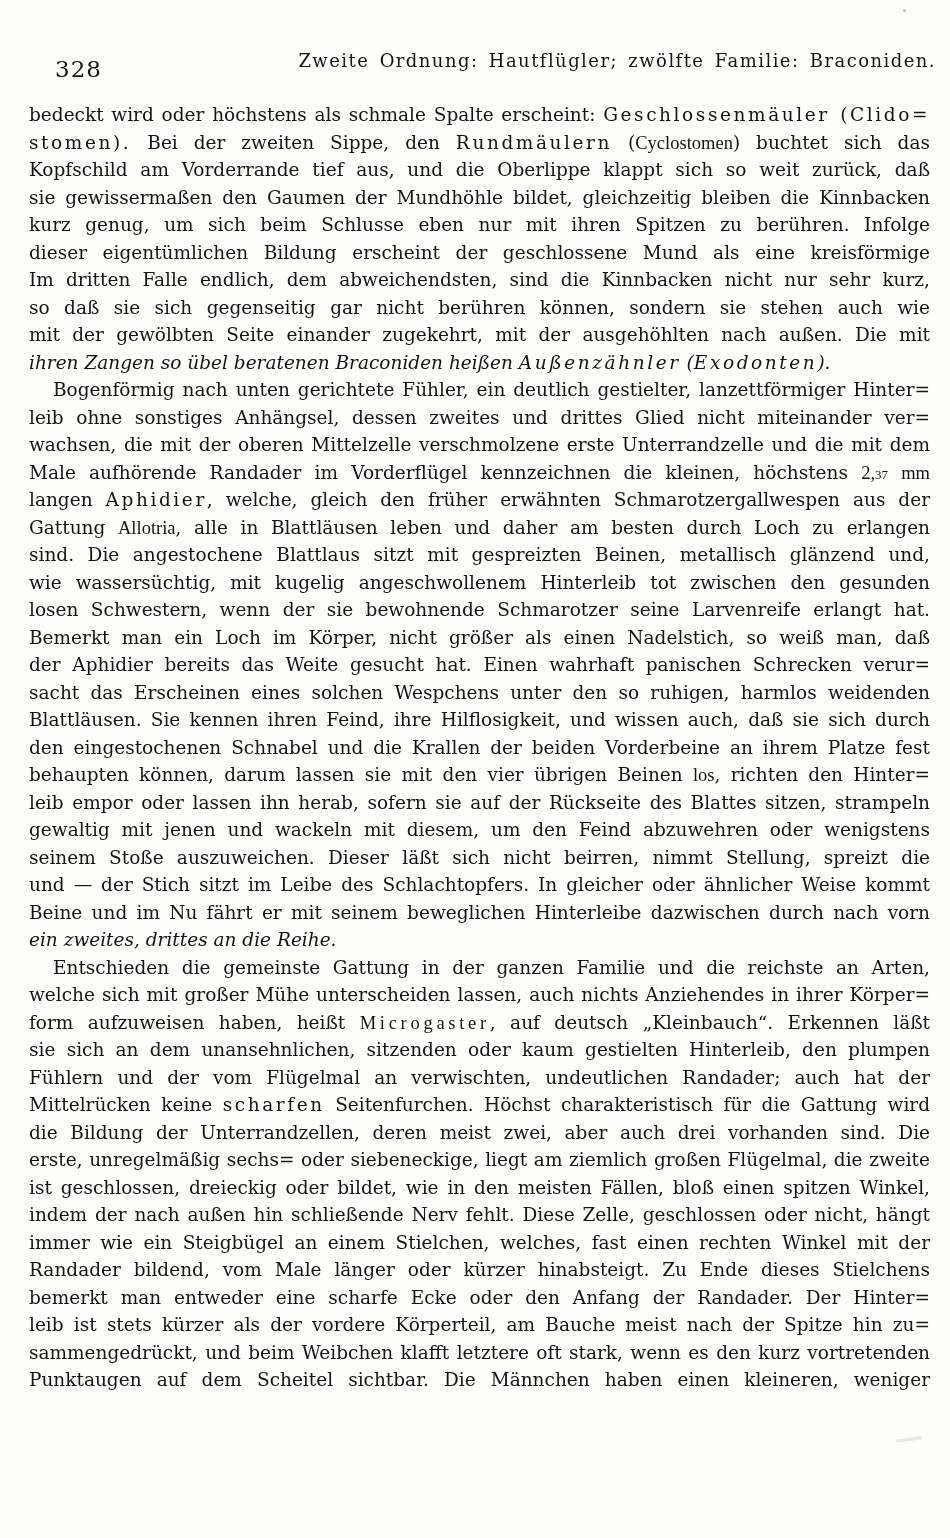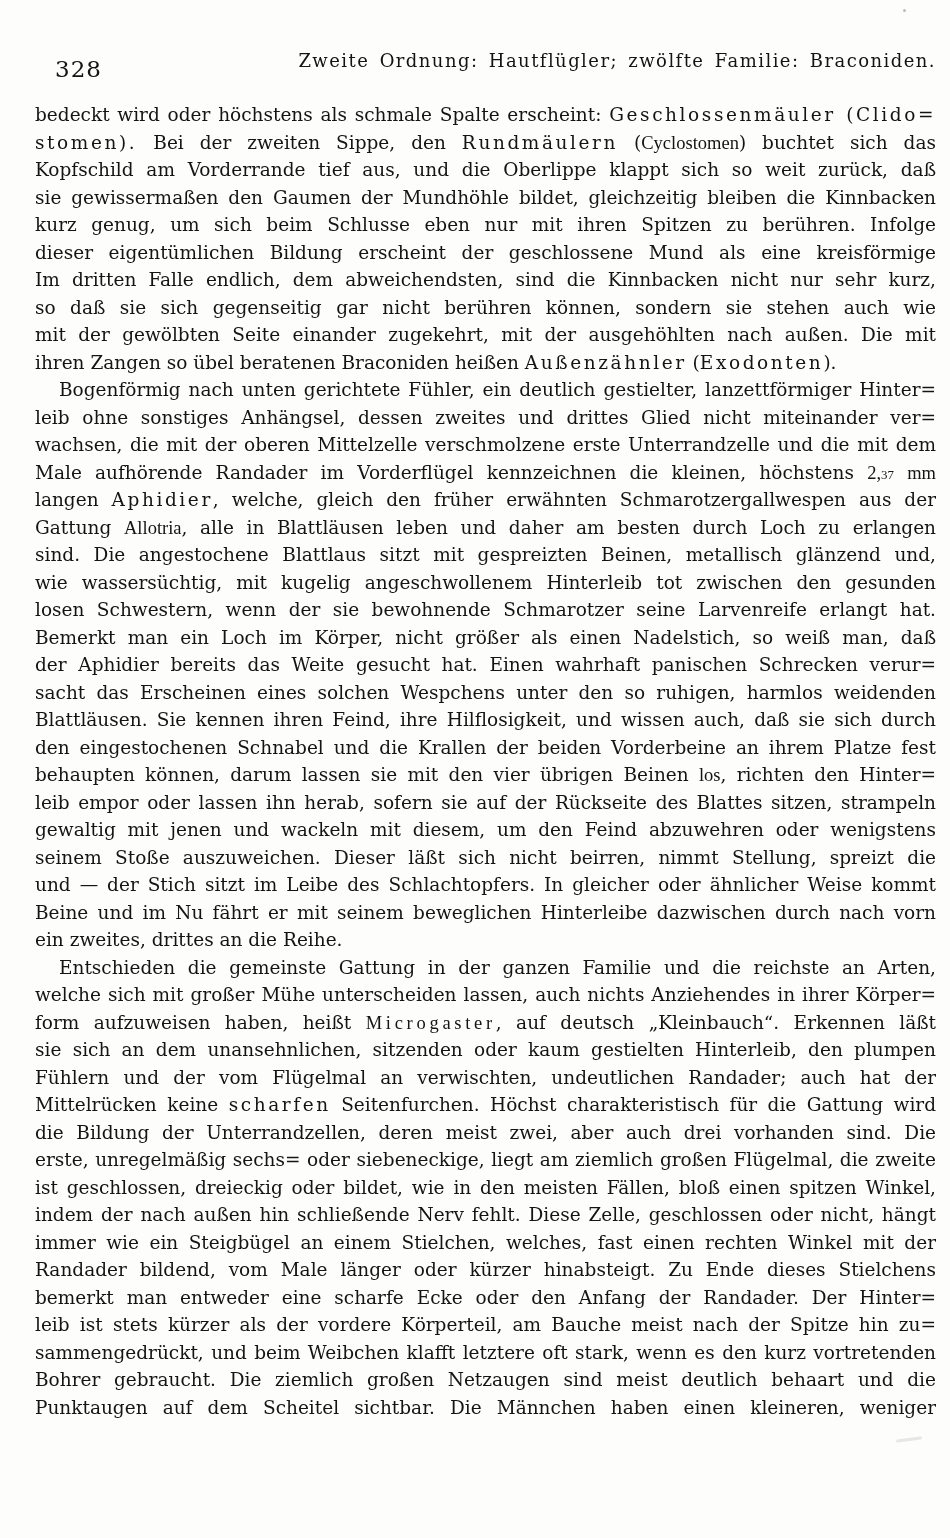--- a/index.html
+++ b/index.html
@@ -34,34 +34,34 @@
     right: 0;
     top: 6px;
     text-align: right;
     font-size: 18px;
     letter-spacing: 0.08em;
     word-spacing: 0.18em;
   }
   .body-text {
     position: absolute;
     top: 101px;
-    left: 35px;
+    left: 29px;
     width: 901px;
   }
   .line {
     height: 27.5px;
     line-height: 27.5px;
     font-size: 18.5px;
     text-align: justify;
     text-align-last: justify;
     overflow: hidden;
     white-space: normal;
   }
   .line.indent { text-indent: 24px; }
-  .line.para-end { text-align: left; text-align-last: left; }
+  .line.para-end { text-align: left; text-align-last: left; font-style: italic; }
   .sp { letter-spacing: 0.14em; }
   .ant { font-family: "Liberation Serif", serif; }
   .ant-sp { font-family: Liberation Serif, serif; letter-spacing: 0.2em; }
   .ant-small { font-family: "Liberation Serif", serif; font-size: 0.7em; }
   .artifact-dot {
     position: absolute;
     background: #b9bcc2;
     border-radius: 50%;
   }
   .artifact-dot.top { top: 9px; left: 903px; width: 3px; height: 3px; }
@@ -115,18 +115,17 @@
       <div class="line"><span>Mittelrücken keine </span><span class="sp">scharfen</span><span> Seitenfurchen. Höchst charakteristisch für die Gattung wird</span></div>
       <div class="line"><span>die Bildung der Unterrandzellen, deren meist zwei, aber auch drei vorhanden sind. Die</span></div>
       <div class="line"><span>erste, unregelmäßig sechs= oder siebeneckige, liegt am ziemlich großen Flügelmal, die zweite</span></div>
       <div class="line"><span>ist geschlossen, dreieckig oder bildet, wie in den meisten Fällen, bloß einen spitzen Winkel,</span></div>
       <div class="line"><span>indem der nach außen hin schließende Nerv fehlt. Diese Zelle, geschlossen oder nicht, hängt</span></div>
       <div class="line"><span>immer wie ein Steigbügel an einem Stielchen, welches, fast einen rechten Winkel mit der</span></div>
       <div class="line"><span>Randader bildend, vom Male länger oder kürzer hinabsteigt. Zu Ende dieses Stielchens</span></div>
       <div class="line"><span>bemerkt man entweder eine scharfe Ecke oder den Anfang der Randader. Der Hinter=</span></div>
       <div class="line"><span>leib ist stets kürzer als der vordere Körperteil, am Bauche meist nach der Spitze hin zu=</span></div>
       <div class="line"><span>sammengedrückt, und beim Weibchen klafft letztere oft stark, wenn es den kurz vortretenden</span></div>
-      <div class="line"><span>Bohrer gebraucht. Die ziemlich großen Netzaugen sind meist deutlich behaart und die</span></div>
       <div class="line"><span>Punktaugen auf dem Scheitel sichtbar. Die Männchen haben einen kleineren, weniger</span></div>
     </div>
   <div class="artifact-dot top"></div>
   <div class="artifact-dot bottom"></div>
 </div>
 
 </body></html>

